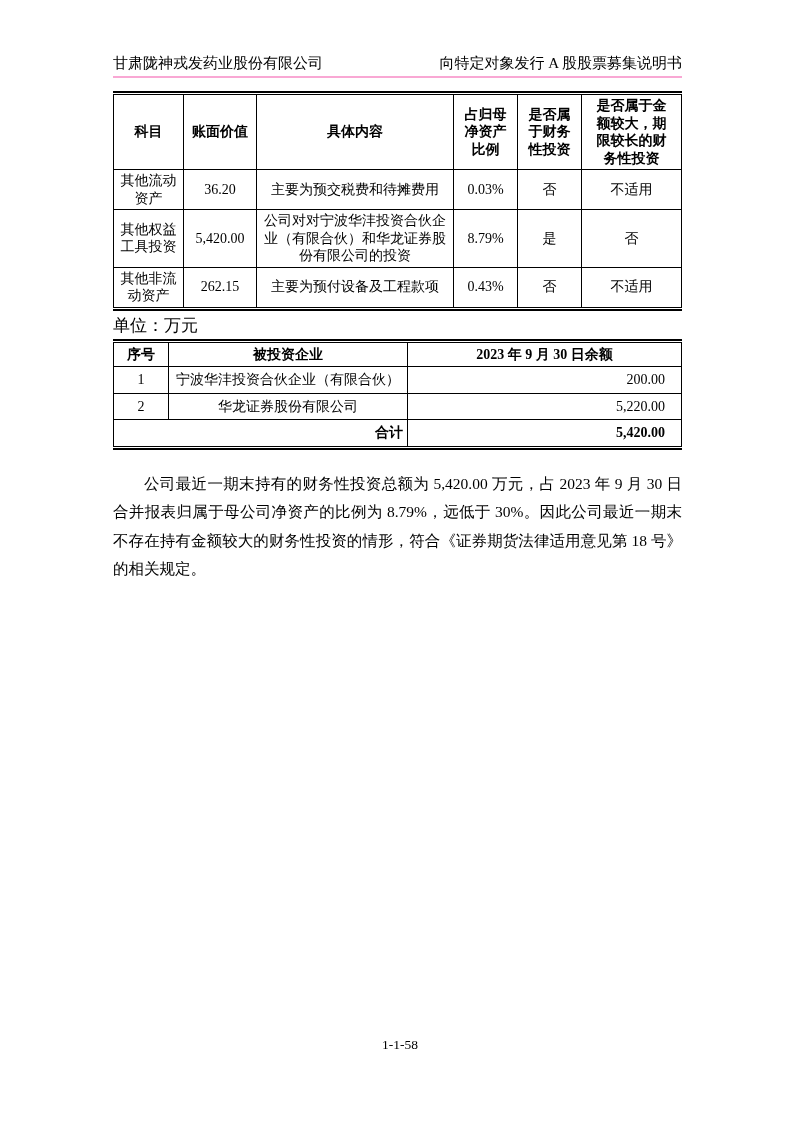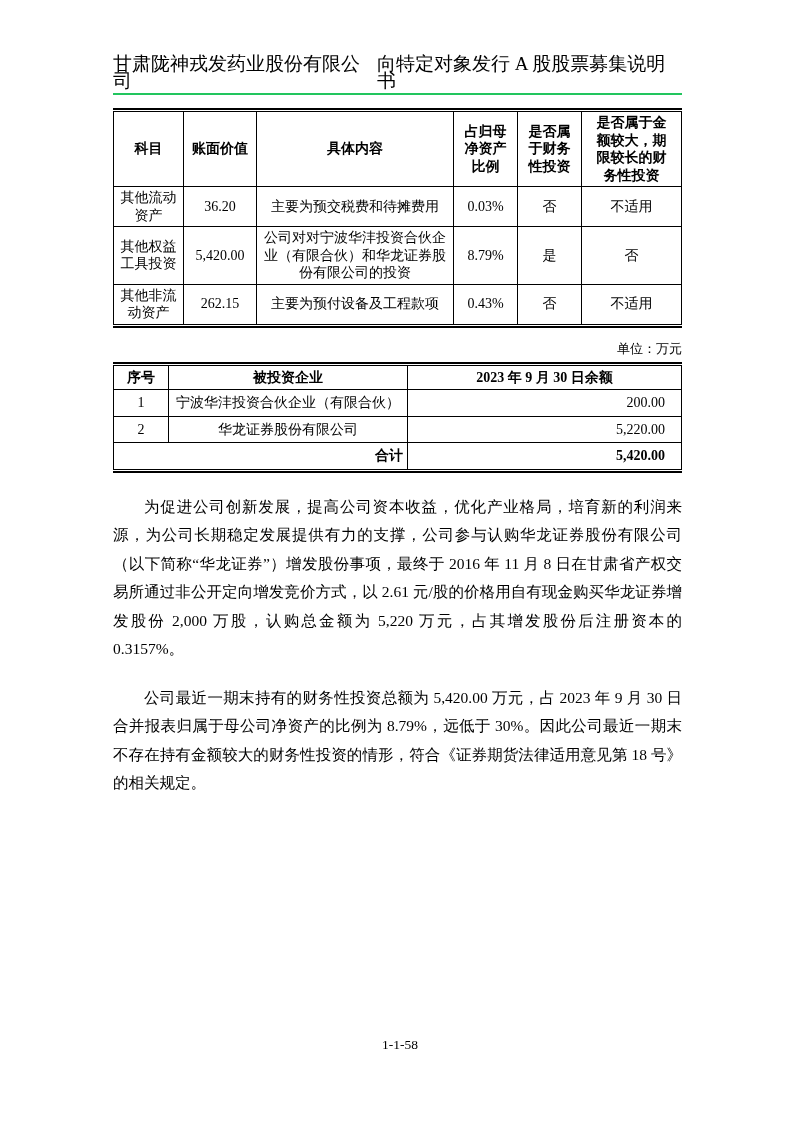--- a/index.html
+++ b/index.html
@@ -10,22 +10,22 @@
     background:#fff;
     color:#000;
     font-family:"Liberation Serif","DejaVu Serif",serif;
     box-sizing:border-box;
     padding:55px 111px 0 113px;
     overflow:hidden;
   }
   
   .doc-header {
     display:flex; justify-content:space-between; align-items:flex-end;
-    font-size:19px; line-height:17px;
-    border-bottom:2px solid #22c55e;
+    font-size:15px; line-height:17px;
+    border-bottom:2px solid #f9a8d4;
     padding-bottom:4px;
   }
   
   .tbl-wrap {
     border-top:2.5px solid #000;
     border-bottom:2.5px solid #000;
     padding:1px 0;
   }
   .tbl-wrap.t1 { margin-top:13px; }
   .tbl-wrap.t2 { margin-top:5px; }
@@ -58,24 +58,23 @@
     line-height:28.5px;
     text-align:justify;
     text-indent:2em;
     margin:0;
   }
   .para.intro { margin-top:12px; }
   .para.p1 { margin-top:14px; }
   .para.p2 { margin-top:20px; }
   .para.p3 { margin-top:20px; }
   .unit-label {
-    margin-top:12px;
-    font-size:13px;
+    margin-top:6px;
+    font-size:17px;
     line-height:17px;
-    text-align:right;
   }
   
   .page-footer {
     position:absolute;
     left:7px; right:0; top:1037px;
     text-align:center;
     font-size:13.5px;
   }
 </style>
 </head>
@@ -166,18 +165,17 @@
           <td class="cell-balance">5,220.00</td>
         </tr>
         <tr class="total-row">
           <td colspan="2">合计</td>
           <td class="cell-total-value">5,420.00</td>
         </tr>
       </tbody>
     </table>
   </div>
 
-  <p class="para p2">为促进公司创新发展，提高公司资本收益，优化产业格局，培育新的利润来源，为公司长期稳定发展提供有力的支撑，公司参与认购华龙证券股份有限公司（以下简称“华龙证券”）增发股份事项，最终于 2016 年 11 月 8 日在甘肃省产权交易所通过非公开定向增发竞价方式，以 2.61 元/股的价格用自有现金购买华龙证券增发股份 2,000 万股，认购总金额为 5,220 万元，占其增发股份后注册资本的 0.3157%。</p>
   <p class="para p3">公司最近一期末持有的财务性投资总额为 5,420.00 万元，占 2023 年 9 月 30 日合并报表归属于母公司净资产的比例为 8.79%，远低于 30%。因此公司最近一期末不存在持有金额较大的财务性投资的情形，符合《证券期货法律适用意见第 18 号》的相关规定。</p>
 
   <footer class="page-footer">1-1-58</footer>
 
 </div>
 
 </body></html>

